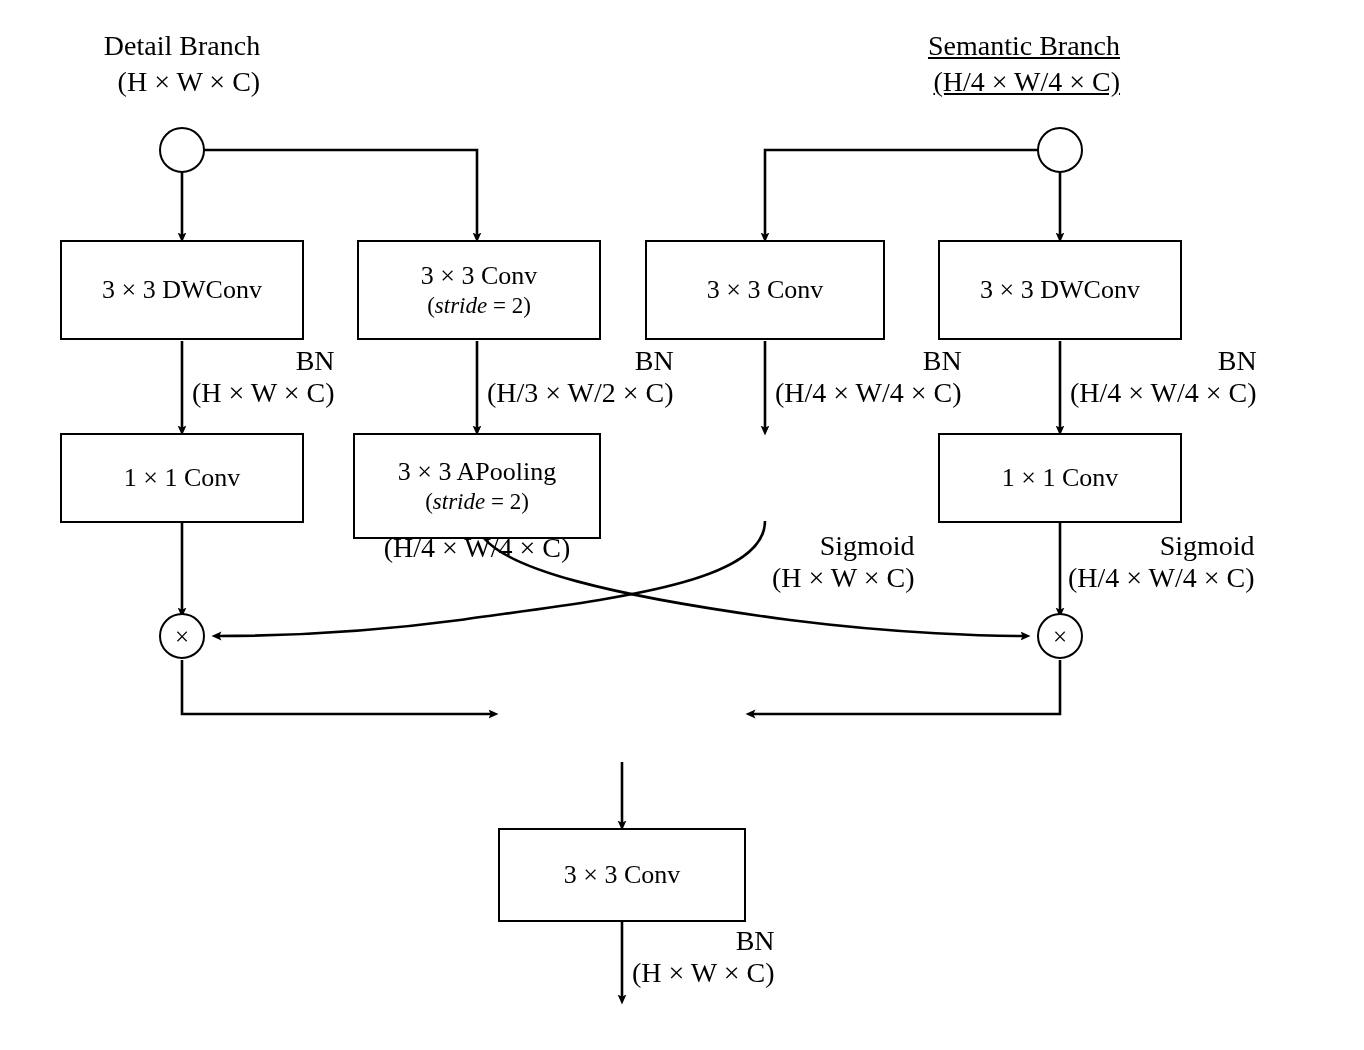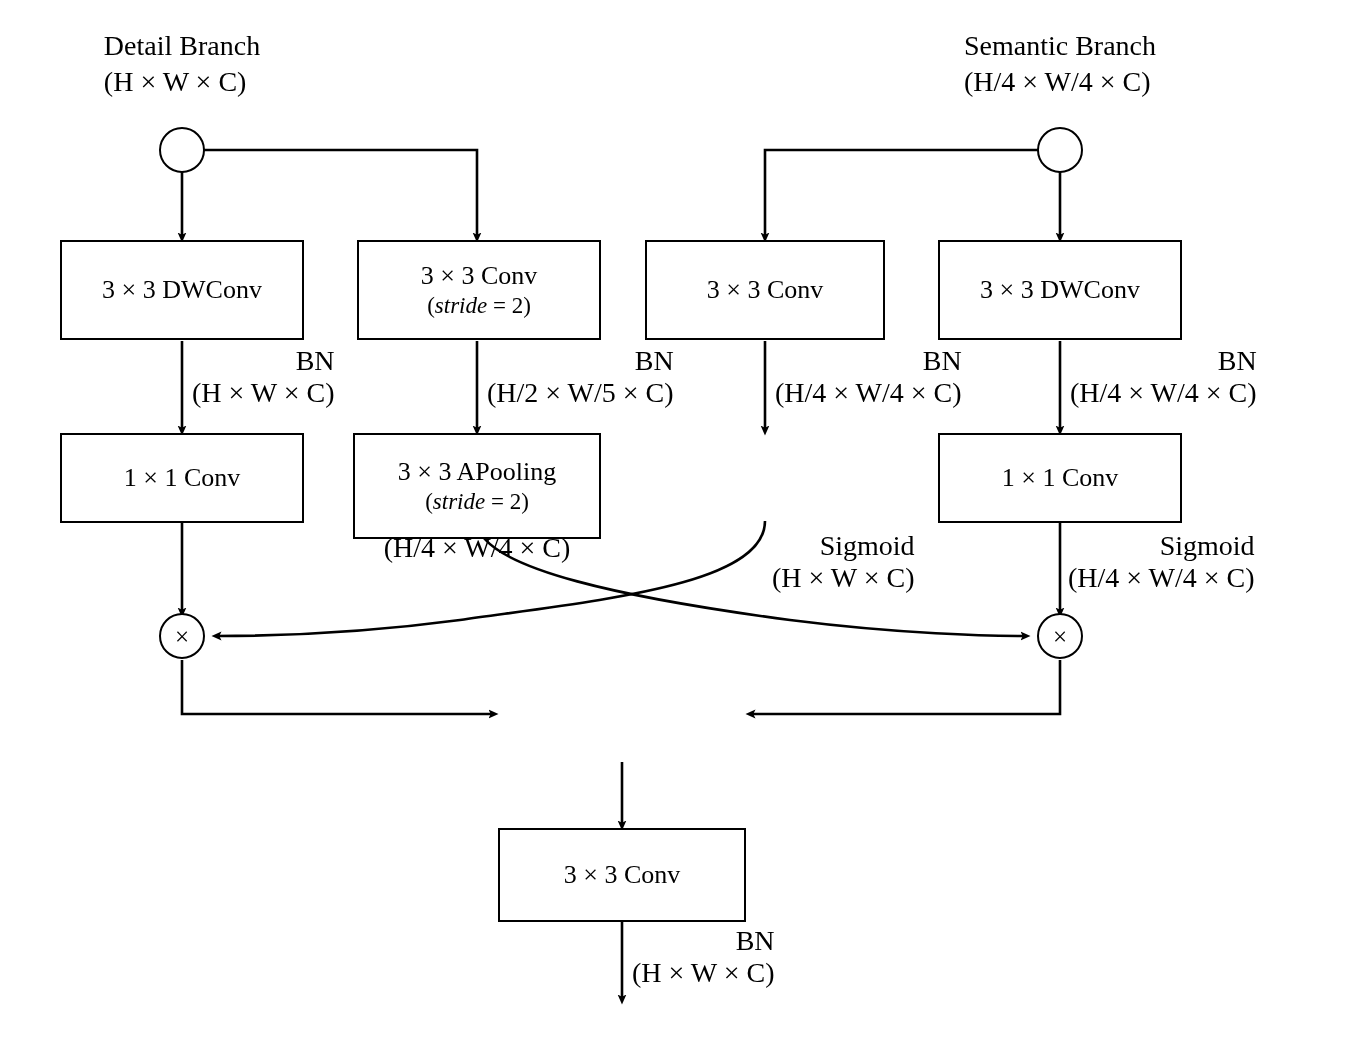--- a/index.html
+++ b/index.html
@@ -51,21 +51,21 @@
     line-height: 1.15;
     text-align: right;
   }
   .lbl.center {
     transform: translateX(-50%);
   }
   .branch-title {
     position: absolute;
     font-size: 28px;
     white-space: nowrap;
-    text-align: left;
+    text-align: right;
     transform: translateX(-50%);
     line-height: 1.3;
   }
   .ital {
     font-style: italic;
   }
   .circ {
     position: absolute;
     box-sizing: border-box;
     border: 2px solid #000;
@@ -127,21 +127,21 @@
       <path d="M622,762 L622,826" marker-end="url(#arrow)"></path>
 
       <path d="M622,921 L622,1000" marker-end="url(#arrow)"></path>
     </g>
   </svg>
 
   <div class="branch-title" style="left:182px; top:28px;">
     <div>Detail Branch</div>
     <div>(H × W × C)</div>
   </div>
-  <div class="branch-title" style="left:1060px; top:28px;">
+  <div class="branch-title" style="left:1024px; top:28px;text-decoration:underline;">
     <div>Semantic Branch</div>
     <div>(H/4 × W/4 × C)</div>
   </div>
 
   <div class="circ" style="left:159px; top:127px; width:46px; height:46px;"></div>
   <div class="circ" style="left:1037px; top:127px; width:46px; height:46px;"></div>
 
   <div class="node-box" style="left:60px; top:240px; width:244px; height:100px;">
     <div>3 × 3 DWConv</div>
   </div>
@@ -185,21 +185,21 @@
     <div>3 × 3 Conv</div>
   </div>
 
   <div class="lbl" style="left:192px; top:345px;">
     <div>BN</div>
     <div>(H × W × C)</div>
   </div>
 
   <div class="lbl" style="left:487px; top:345px;">
     <div>BN</div>
-    <div>(H/2 × W/5 × C)</div>
+    <div>(H/3 × W/2 × C)</div>
   </div>
 
   <div class="lbl" style="left:775px; top:345px;">
     <div>BN</div>
     <div>(H/4 × W/4 × C)</div>
   </div>
 
   <div class="lbl" style="left:1070px; top:345px;">
     <div>BN</div>
     <div>(H/4 × W/4 × C)</div>

